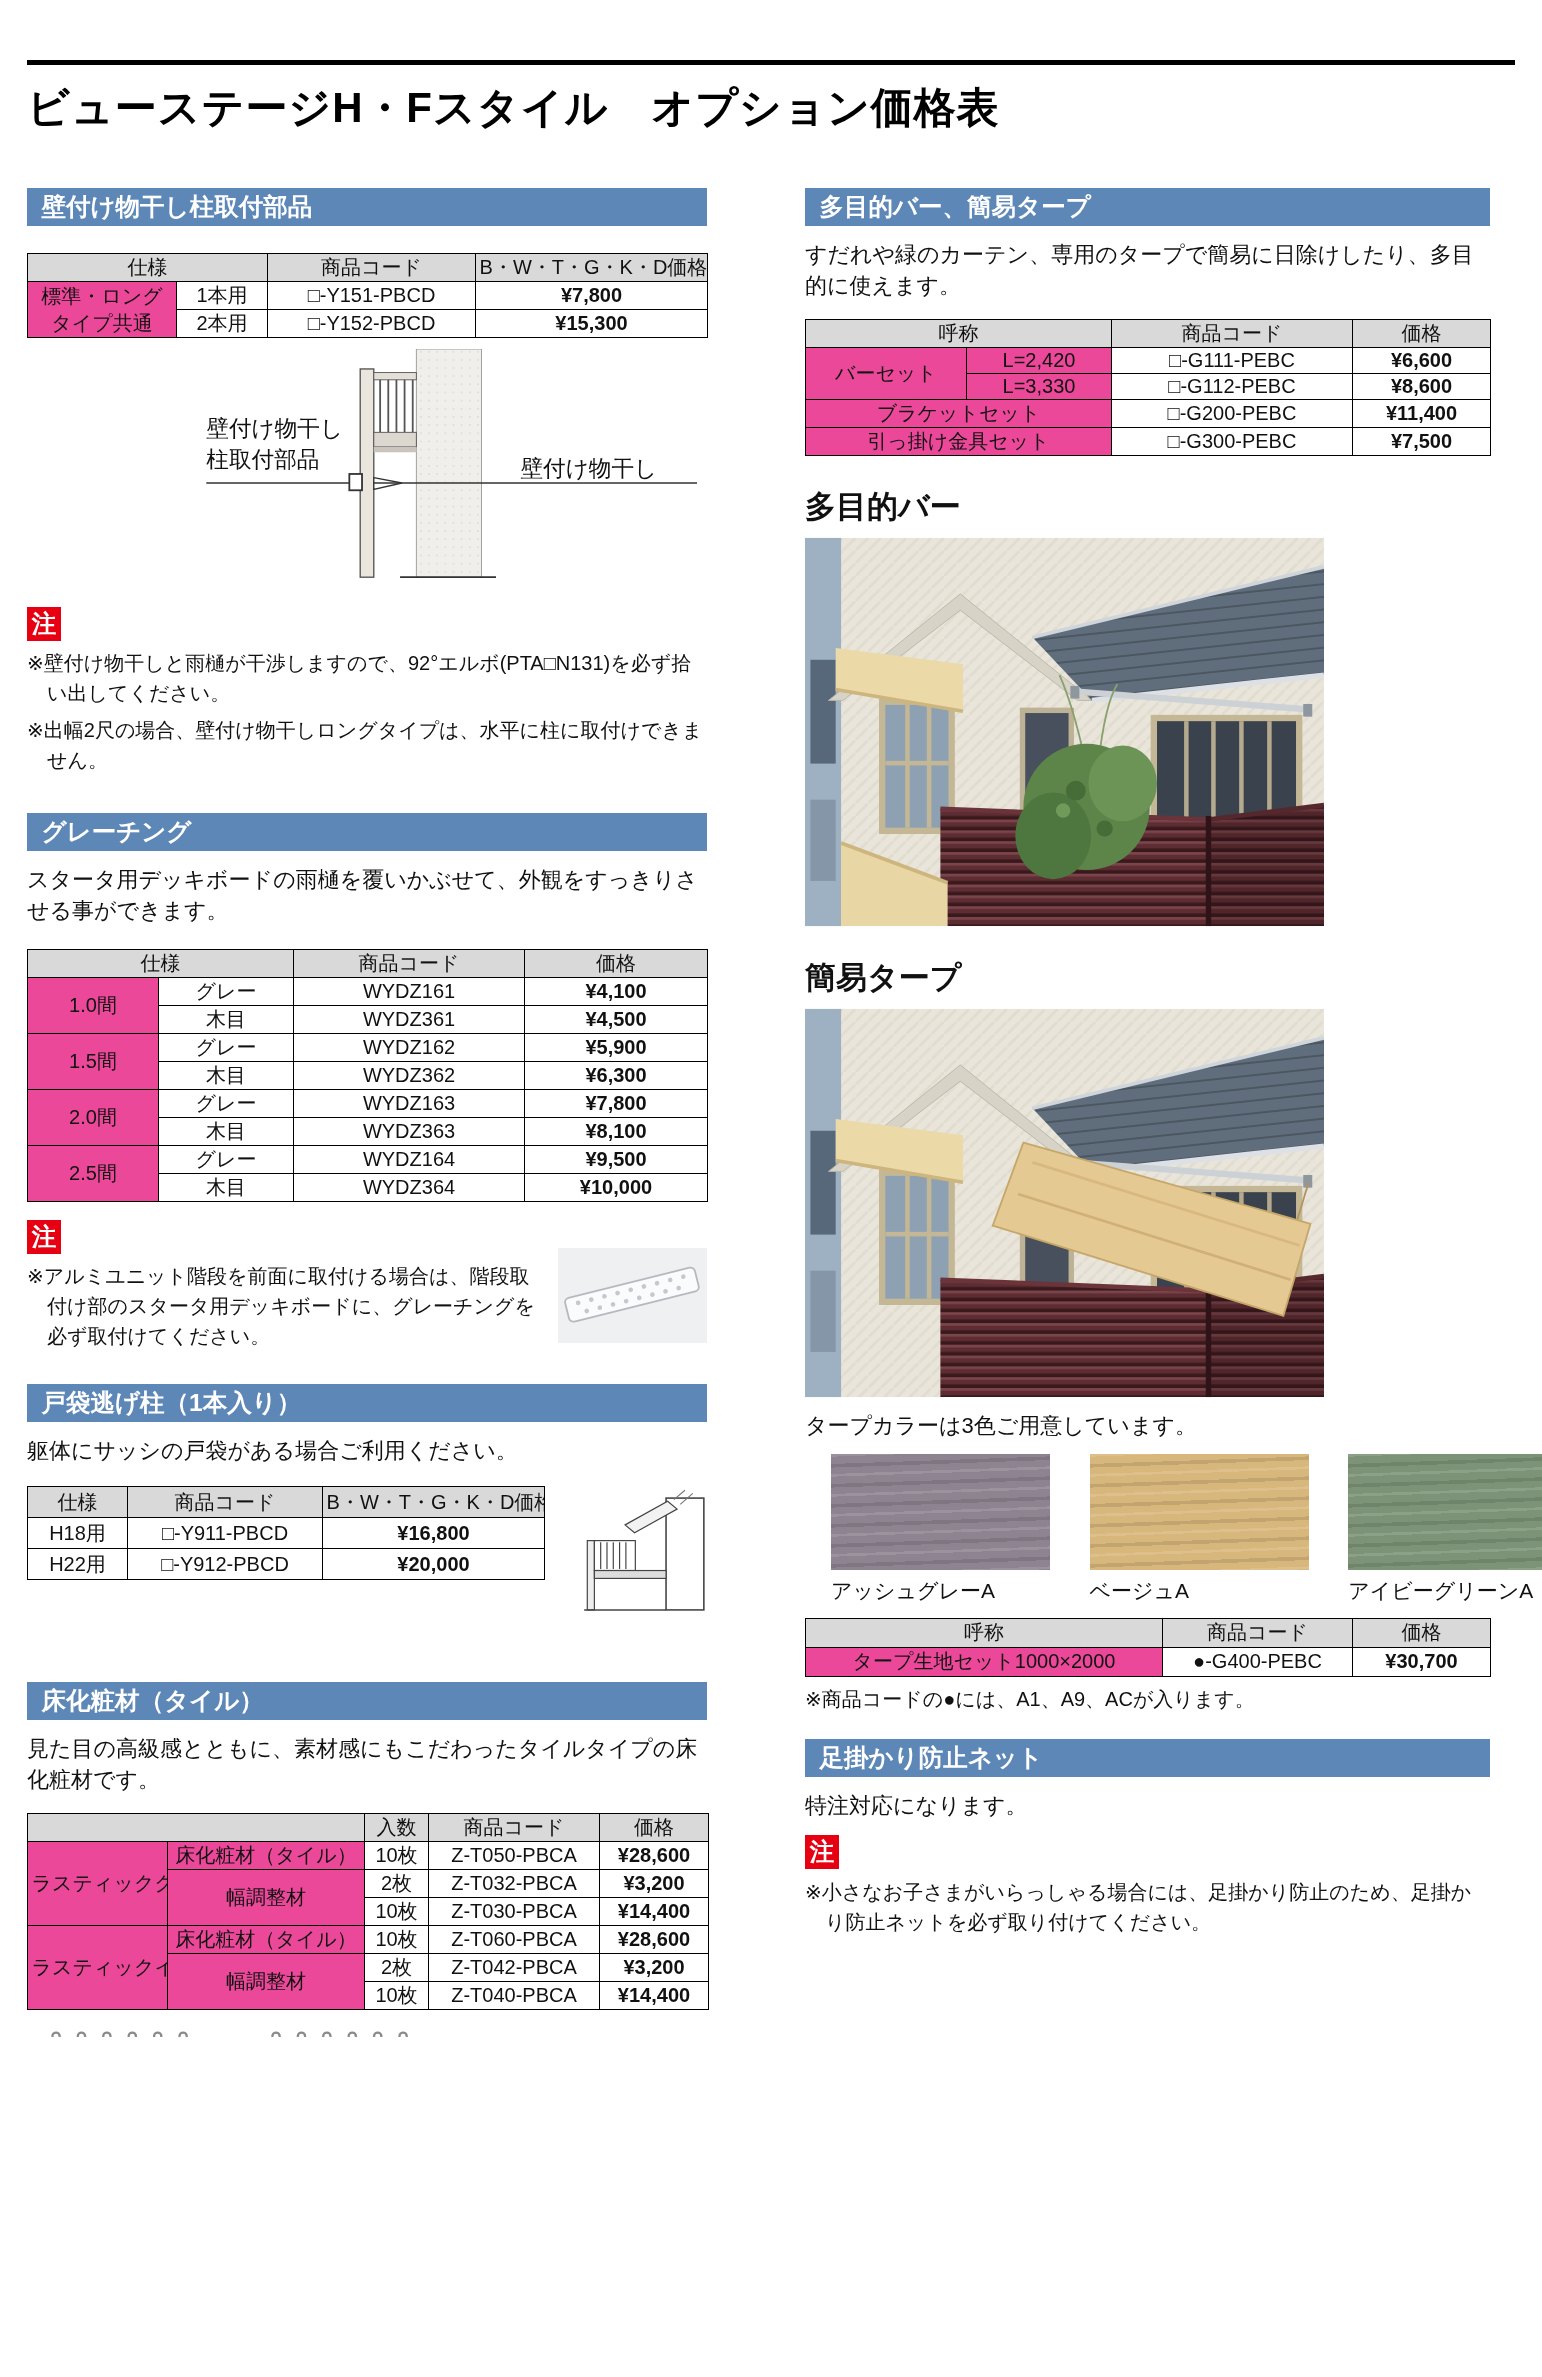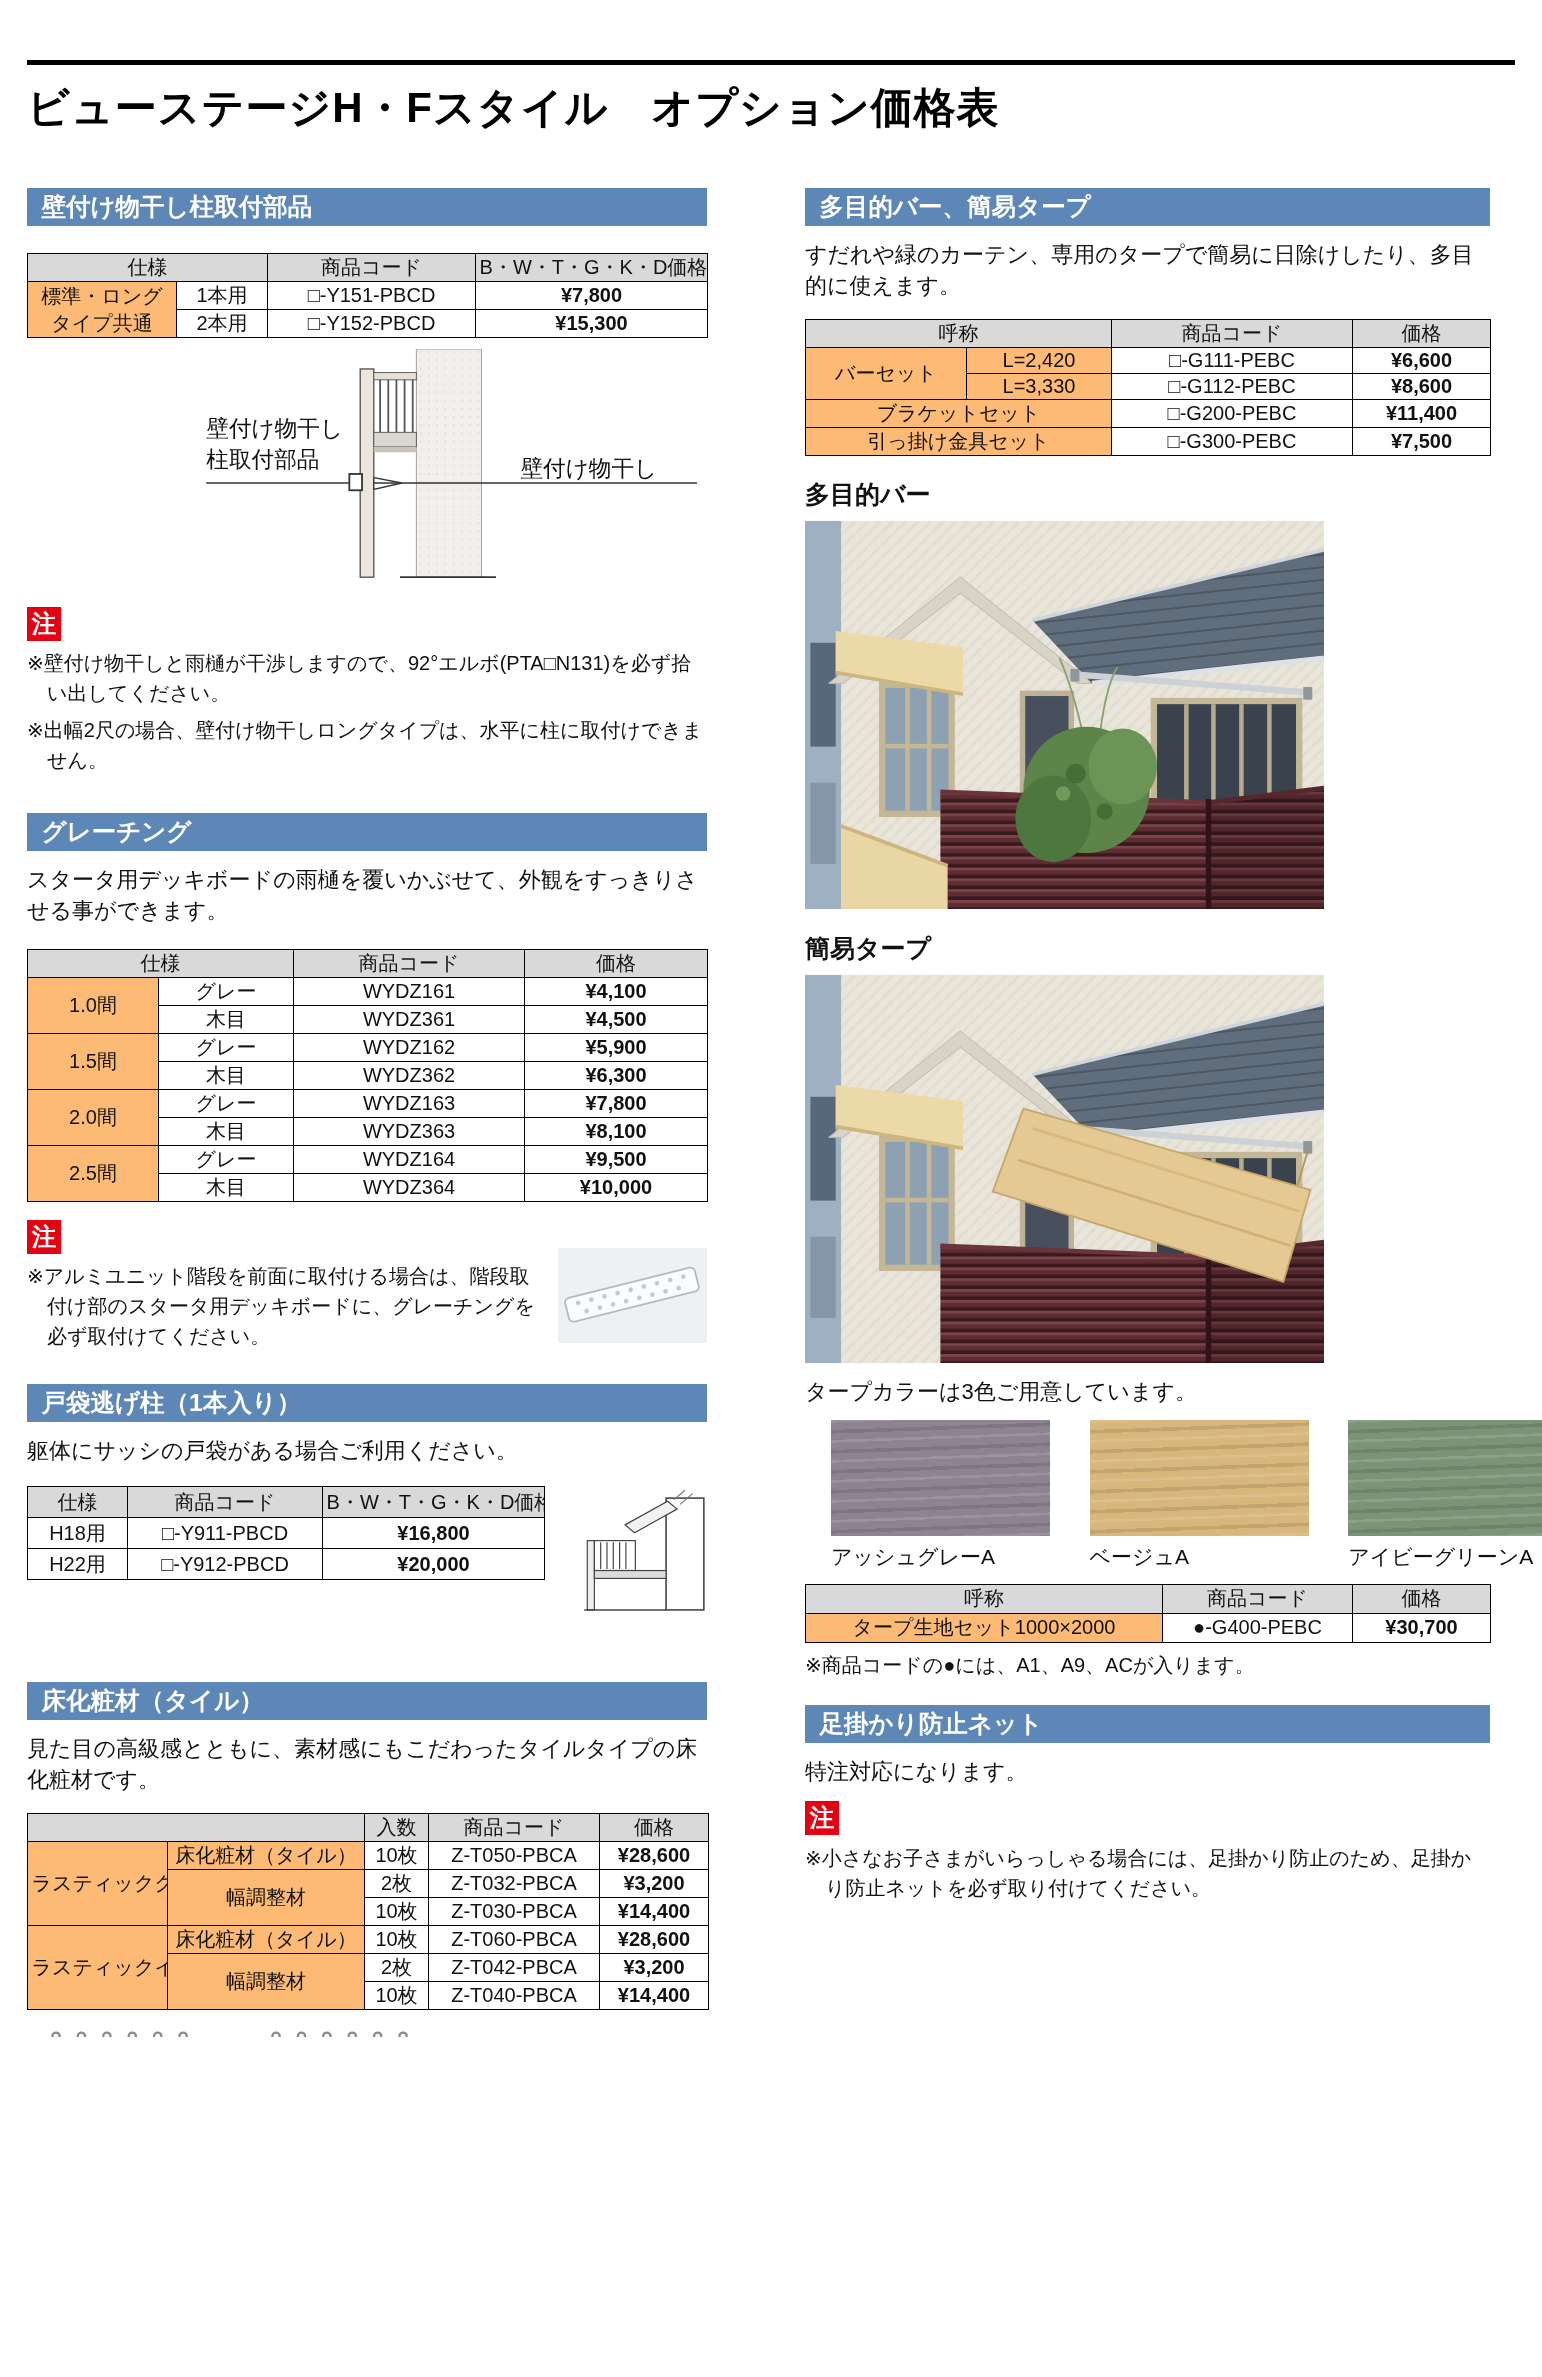--- a/index.html
+++ b/index.html
@@ -15,40 +15,40 @@
   .desc{font-size:22px;line-height:31px;margin:12.7px 0 0 0;}
   .note{font-size:20px;line-height:30px;margin:7.2px 0 0 0;padding-left:20px;text-indent:-20px;}
   .note-icon{display:inline-block;width:34px;height:34px;background:#e60012;color:#fff;
              font-size:24.5px;font-weight:bold;text-align:center;line-height:34px;margin-top:14.5px;}
   .tbl{border-collapse:collapse;border:1.8px solid #000;table-layout:fixed;}
   .tbl th,.tbl td{border:0.9px solid #000;font-size:20px;text-align:center;padding:0 3.6px;height:26px;
                   overflow:hidden;white-space:nowrap;box-sizing:border-box;}
   .tbl th{background:#d9d9d9;font-weight:normal;}
   .tbl tr.hdr th{border-bottom:1.8px solid #000;}
   .tbl tr.sep td{border-top:1.8px solid #000;}
-  .spec{background:#fdba74;}
+  .spec{background:#ec4899;}
   .price{font-weight:bold;font-size:21px;}
   .t1{width:680px;margin-top:27px;}
   .t2{width:680px;margin-top:23.6px;}
   .t3{width:516px;}
   .t3 th,.t3 td{height:31px;}
   .t4{width:680px;margin-top:18px;}
   .t5{width:685px;margin-top:18px;}
   .t6{width:685px;margin-top:12.7px;}
   .t6 th,.t6 td{height:29px;}
   .diagram1{margin-top:11px;text-align:right;}
   .note-flex{display:flex;justify-content:space-between;align-items:flex-start;margin-top:3.6px;}
   .note-flex .note-left{width:512px;}
   .grating-img{margin-top:42px;}
   .row-flex{display:flex;align-items:flex-start;margin-top:20px;height:138px;}
   .row-flex svg{margin-left:36px;}
   .mt36{margin-top:33px;}
   .mt42{margin-top:38px;}
   .mt64{margin-top:58px;}
-  .photo-label{font-size:25px;font-weight:bold;margin:22px 0 9px 0;}
+  .photo-label{font-size:31px;font-weight:bold;margin:30px 0 9px 0;}
   .photo{width:519px;height:390px;}
   .swatches{display:flex;gap:13.6px;margin-top:12.7px;}
   .swatch-fig{margin:0;width:219px;padding-left:26px;}
   .swatch{width:219px;height:116px;}
   .sw0{background:#8d8391;}
   .sw1{background:#d8b77c;}
   .sw2{background:#7d9377;}
   .swatch{background-image:repeating-linear-gradient(178deg,rgba(255,255,255,.12) 0 2.7px,rgba(0,0,0,0) 2.7px 10px,rgba(0,0,0,.10) 10px 13.6px,rgba(0,0,0,0) 13.6px 20px);}
   .swatch-fig figcaption{font-size:21px;margin-top:7.2px;}
   .tiles-row{display:flex;gap:27px;margin-top:18px;}

